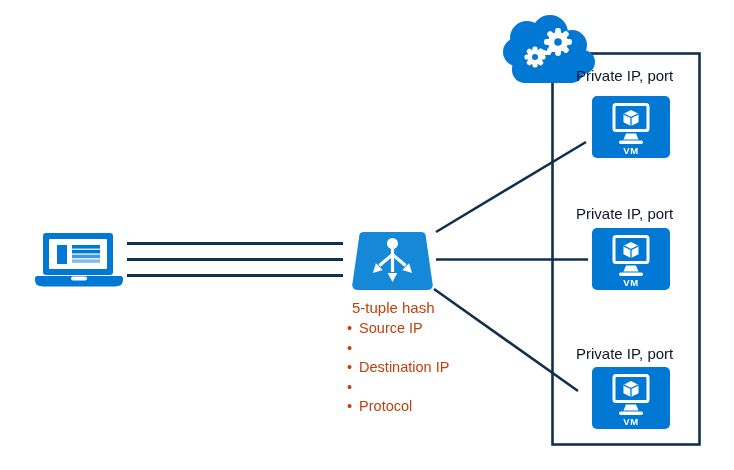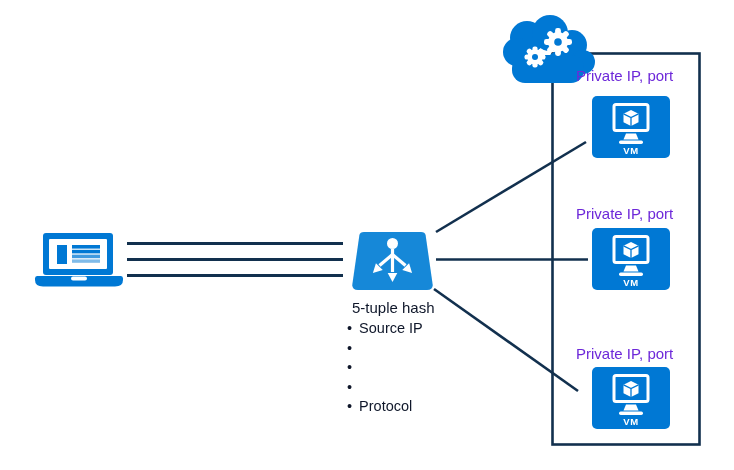--- a/index.html
+++ b/index.html
@@ -6,32 +6,32 @@
   #stage{
     position:relative;
     width:734px;height:470px;
     background:#ffffff;
     font-family:"Liberation Sans", sans-serif;
     overflow:hidden;
   }
   #diagram-svg{position:absolute;left:0;top:0;}
   .label{
     position:absolute;
-    color:#6d28d9;
+    color:#0f172a;
     font-size:15px;
     line-height:18px;
     white-space:nowrap;
   }
   #vm-label-1{left:576px;top:67px;}
   #vm-label-2{left:576px;top:205px;}
   #vm-label-3{left:576px;top:345px;}
   #hash-block{
     position:absolute;
     left:347px;top:299px;
-    color:#0f172a;
+    color:#c2410c;
     font-size:14.5px;
   }
   #hash-block .hash-title{
     font-size:15px;
     margin:0 0 3px 5px;
   }
   #hash-block ul{
     list-style:none;
     margin:0;padding:0;
   }
@@ -174,20 +174,21 @@
     <ul>
       <li>
         <span>•</span>
         <span>Source IP</span>
       </li>
       <li>
         <span>•</span>
       </li>
       <li>
         <span>•</span>
+        <span>Destination IP</span>
       </li>
       <li>
         <span>•</span>
       </li>
       <li>
         <span>•</span>
         <span>Protocol</span>
       </li>
     </ul>
   </div>

